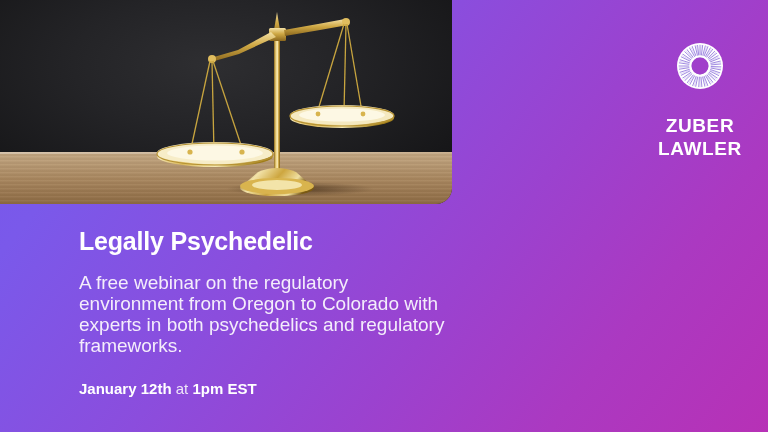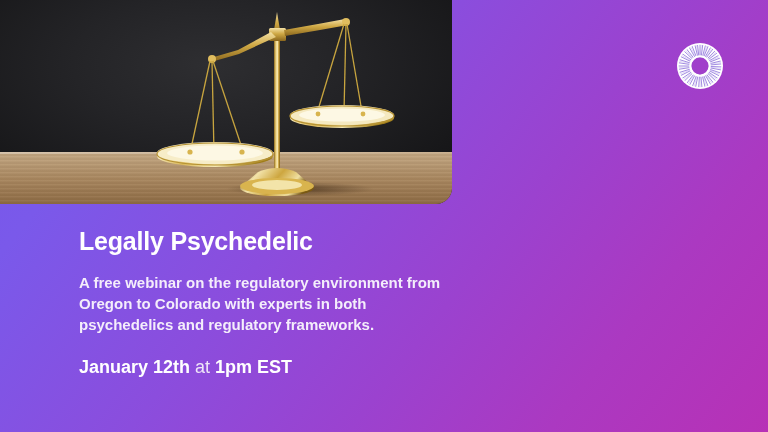--- a/index.html
+++ b/index.html
@@ -98,29 +98,29 @@
   .headline {
     margin: 0;
     font-size: 25px;
     line-height: 30px;
     font-weight: bold;
     letter-spacing: -0.2px;
     color: #ffffff;
   }
   .blurb {
     margin: 16px 0 0 0;
-    font-size: 15px;
+    font-size: 19px;
     line-height: 21px;
-    font-weight: bold;
+    font-weight: normal;
     color: #f4edfb;
     max-width: 372px;
   }
   .datetime {
     margin: 23px 0 0 0;
-    font-size: 18px;
+    font-size: 15px;
     line-height: 19px;
     color: #ffffff;
     font-weight: bold;
   }
   .datetime .light {
     font-weight: normal;
     color: #efe6f8;
   }
 
   
@@ -318,15 +318,19 @@
           <line x1="28" y1="28" x2="6.7" y2="23.0"></line>
           <line x1="28" y1="28" x2="9.0" y2="17.0"></line>
           <line x1="28" y1="28" x2="13.0" y2="11.7"></line>
           <line x1="28" y1="28" x2="18.2" y2="7.9"></line>
           <line x1="28" y1="28" x2="24.1" y2="5.4"></line>
         </g>
         <circle cx="28" cy="28" r="23" fill="none" stroke="#ffffff" stroke-width="3.4"></circle>
         <circle cx="28" cy="28" r="9.6" fill="none" stroke="#ffffff" stroke-width="2.4"></circle>
       </g>
     </svg>
+    <div class="brand-name">
+      <span>ZUBER</span>
+      <span>LAWLER</span>
+    </div>
   </div>
 
 </div>
 
 </body></html>

